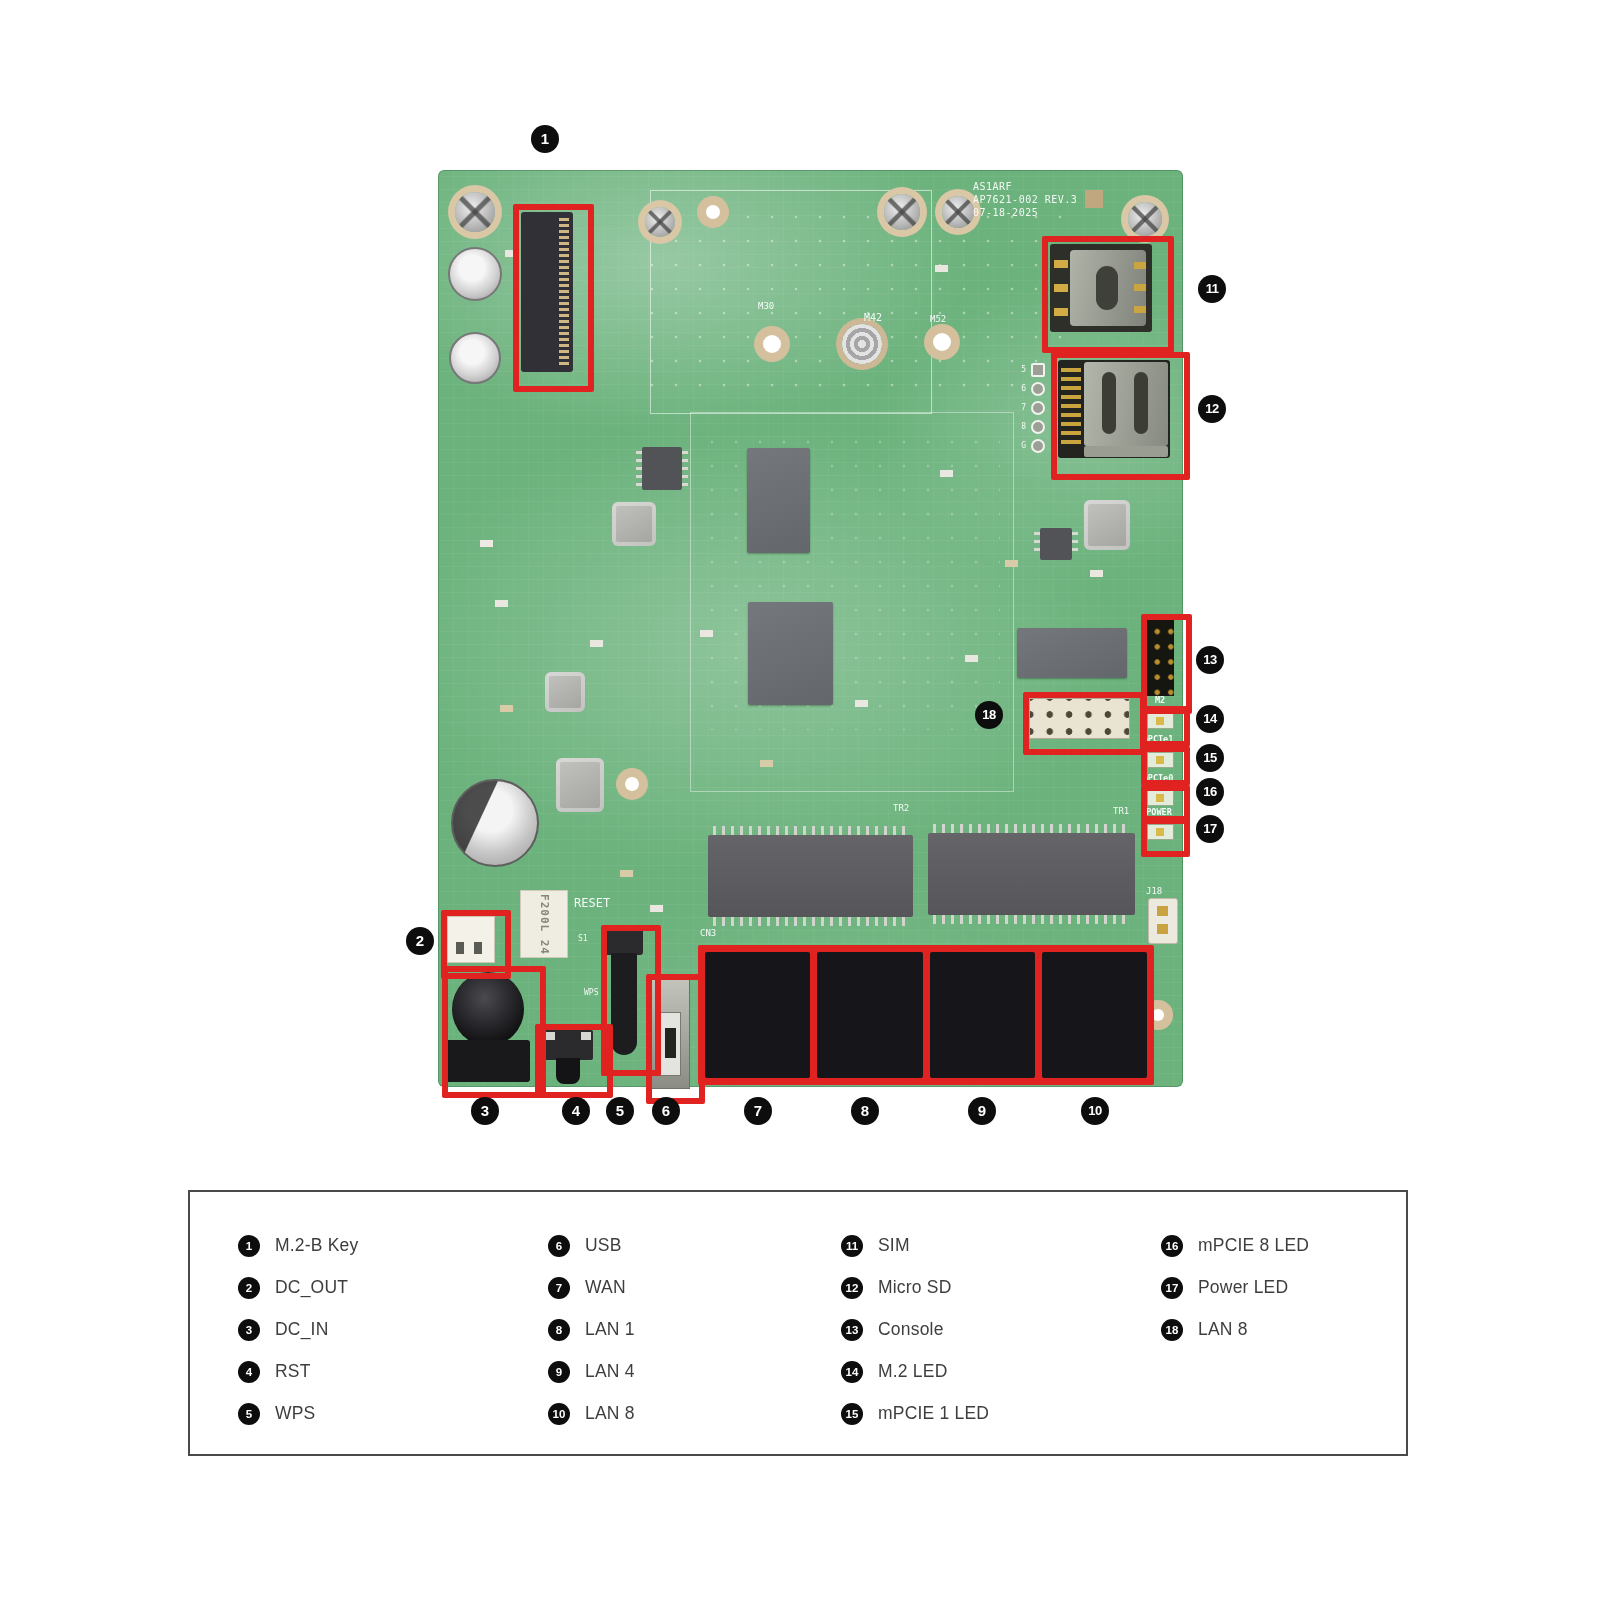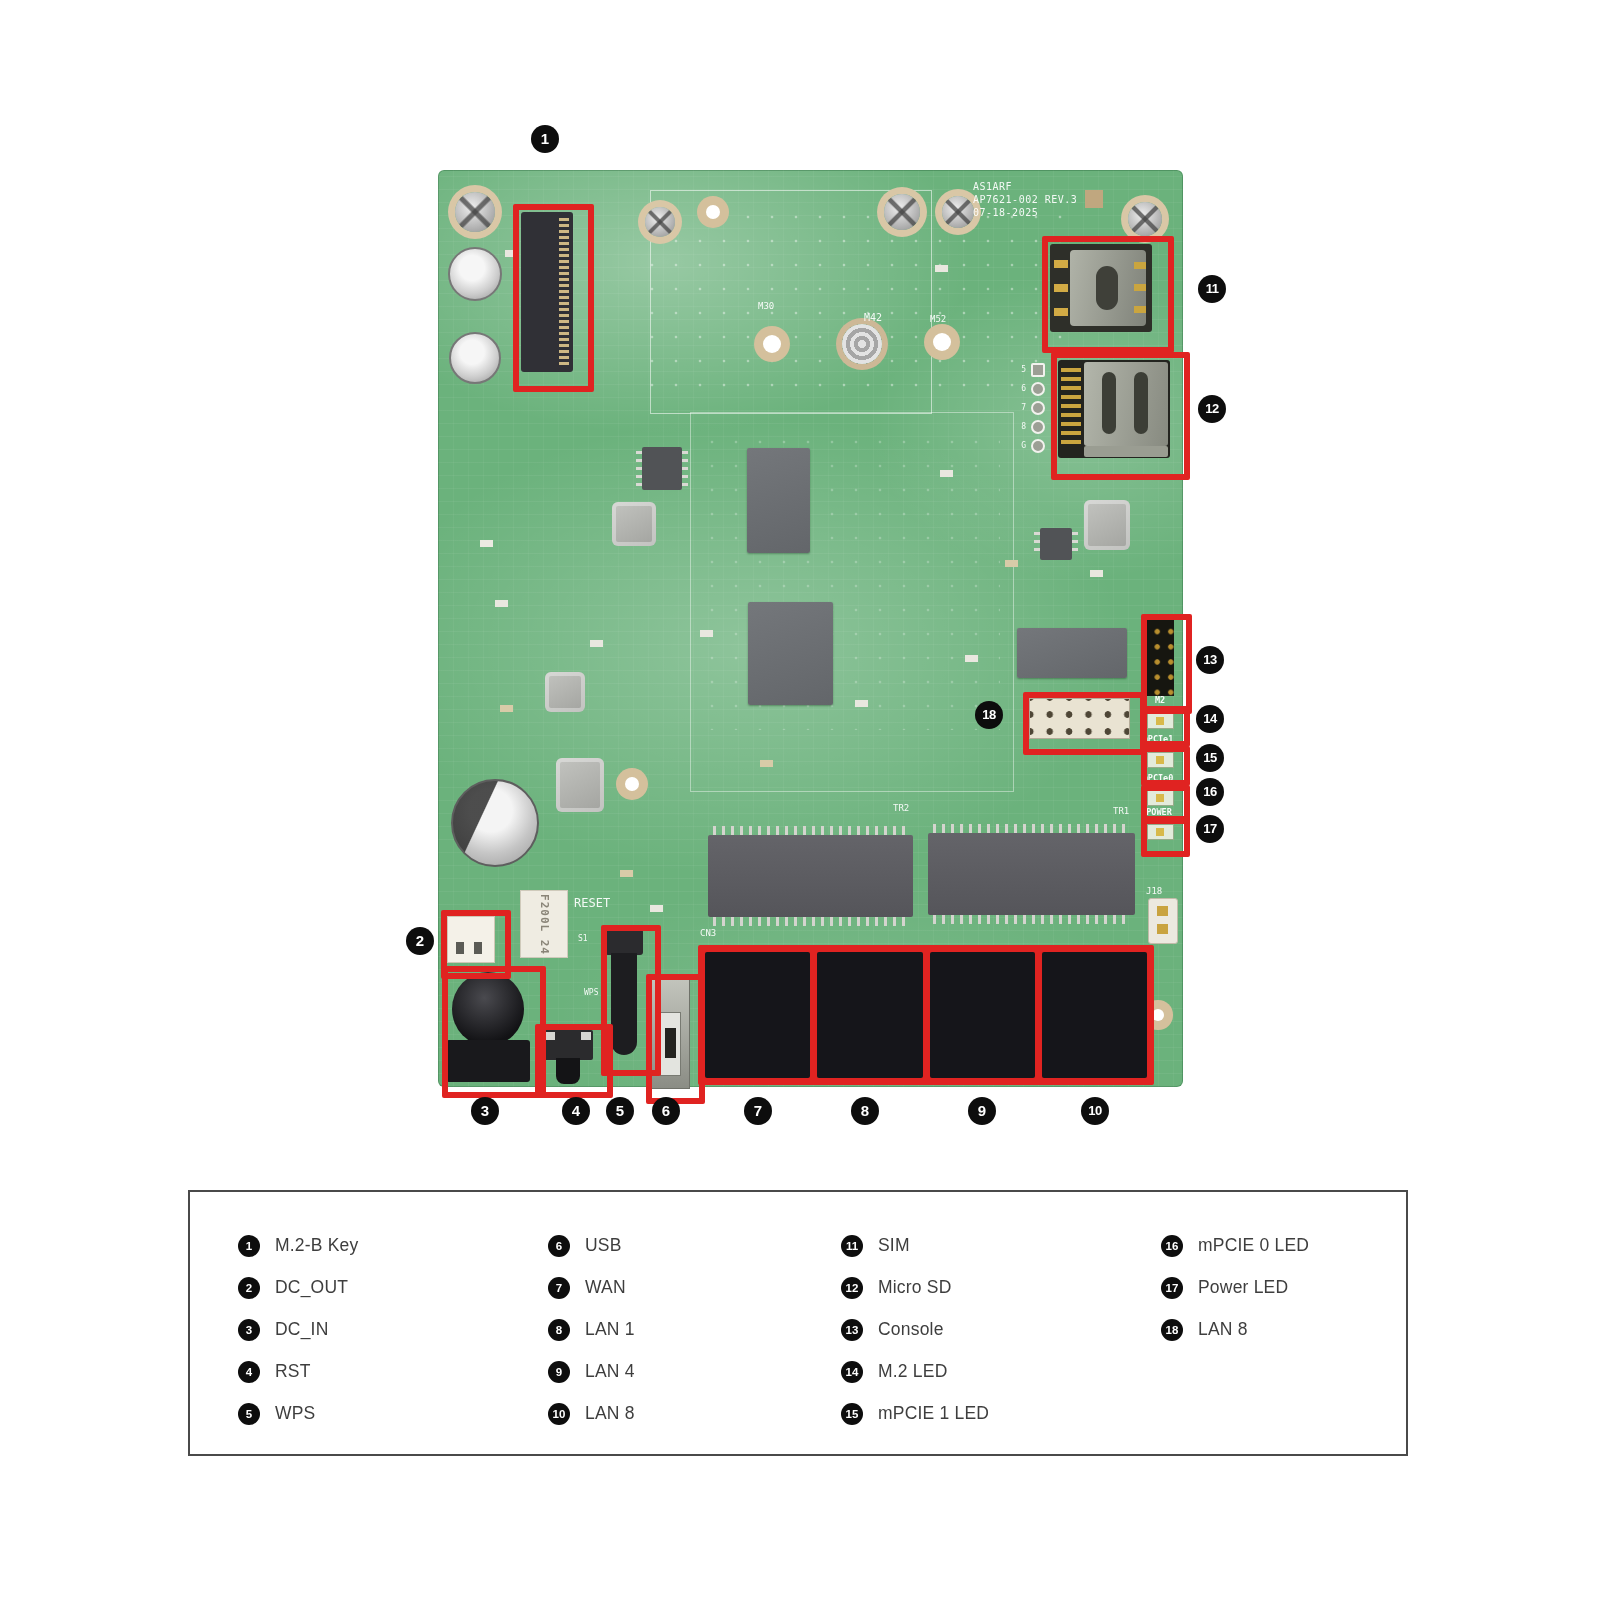--- a/index.html
+++ b/index.html
@@ -369,21 +369,21 @@
         <span class="llabel">M.2 LED</span>
       </div>
     <div class="lrow">
         <span class="lnum">15</span>
         <span class="llabel">mPCIE 1 LED</span>
       </div>
   </div>
   <div class="lcol" style="left:1161px;">
     <div class="lrow">
         <span class="lnum">16</span>
-        <span class="llabel">mPCIE 0 LED</span>
+        <span class="llabel">mPCIE 8 LED</span>
       </div>
     <div class="lrow">
         <span class="lnum">17</span>
         <span class="llabel">Power LED</span>
       </div>
     <div class="lrow">
         <span class="lnum">18</span>
         <span class="llabel">LAN 8</span>
       </div>
   </div>

